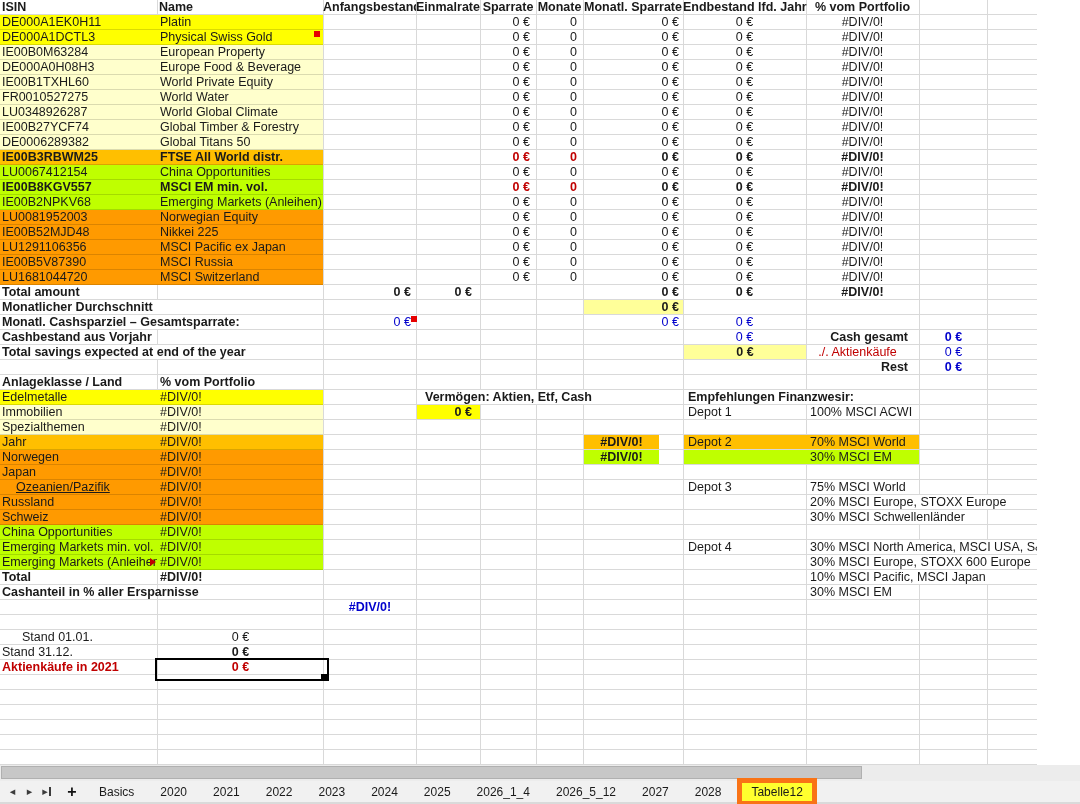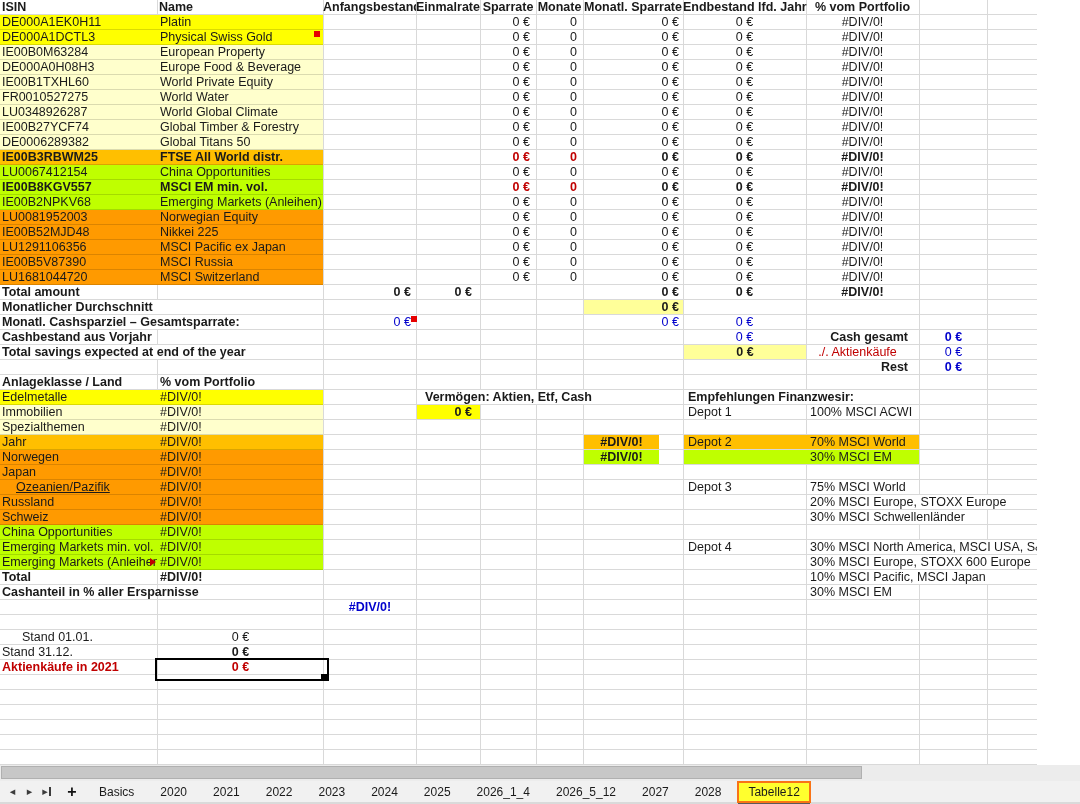--- a/index.html
+++ b/index.html
@@ -26,21 +26,21 @@
   .thumb{position:absolute;top:1px;left:1px;width:861px;height:13px;background:#c7c7c7;
          border:1px solid #b0b0b0;box-sizing:border-box}
   .tabbar{position:absolute;top:781px;left:0;width:1080px;height:23px;background:#f1f1f1;
           display:flex;align-items:center;font-size:12px;box-sizing:border-box;
           border-bottom:2px solid #dadada;padding-left:4px}
   .nav{width:17px;text-align:center;color:#3c3c3c;font-size:11px}
   .nav-last::after{content:"";display:inline-block;width:2px;height:9px;background:#3c3c3c;
                    margin-left:1px;vertical-align:-1px}
   .addbtn{width:26px;text-align:center;font-size:16px;font-weight:700;color:#111;margin:0 4px}
   .tab{padding:3px 10px;margin-right:6px;color:#1a1a1a}
-  .tab.active{background:#ffff2e;border:2px solid #f97316;padding:2px 9px;
+  .tab.active{background:#ffff2e;border:5px solid #f97316;padding:2px 9px;
               box-shadow:0 4px 0 -1px #595959}
 </style>
 </head>
 <body>
 
 <div class="app">
   <div id="sheet" class="sheet">
       <div class="vline" style="left: 157px;"></div>
       <div class="vline" style="left: 323px;"></div>
       <div class="vline" style="left: 416px;"></div>

